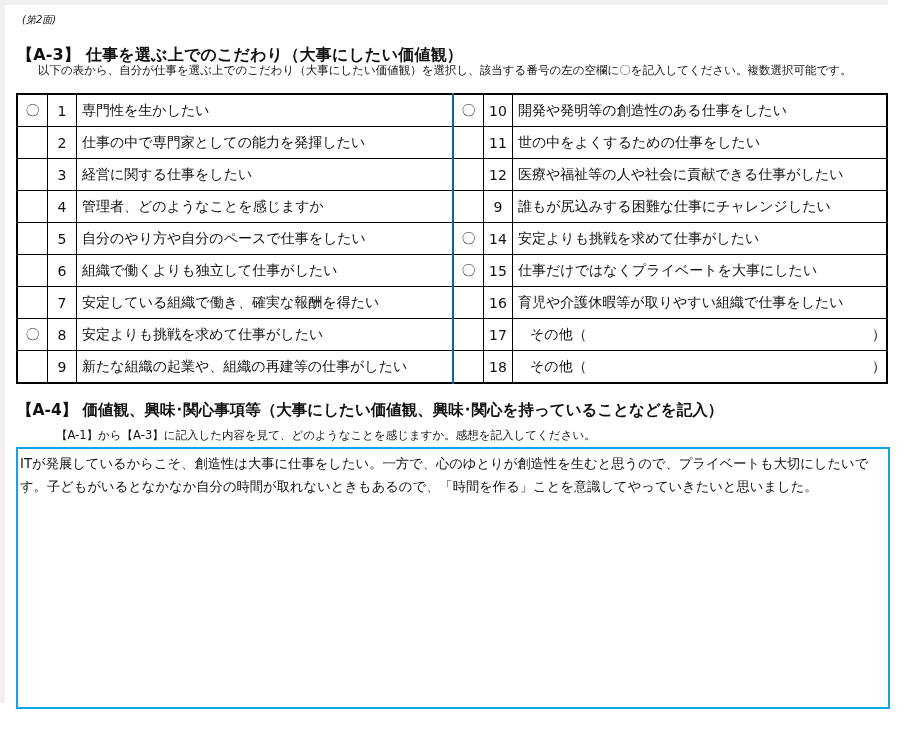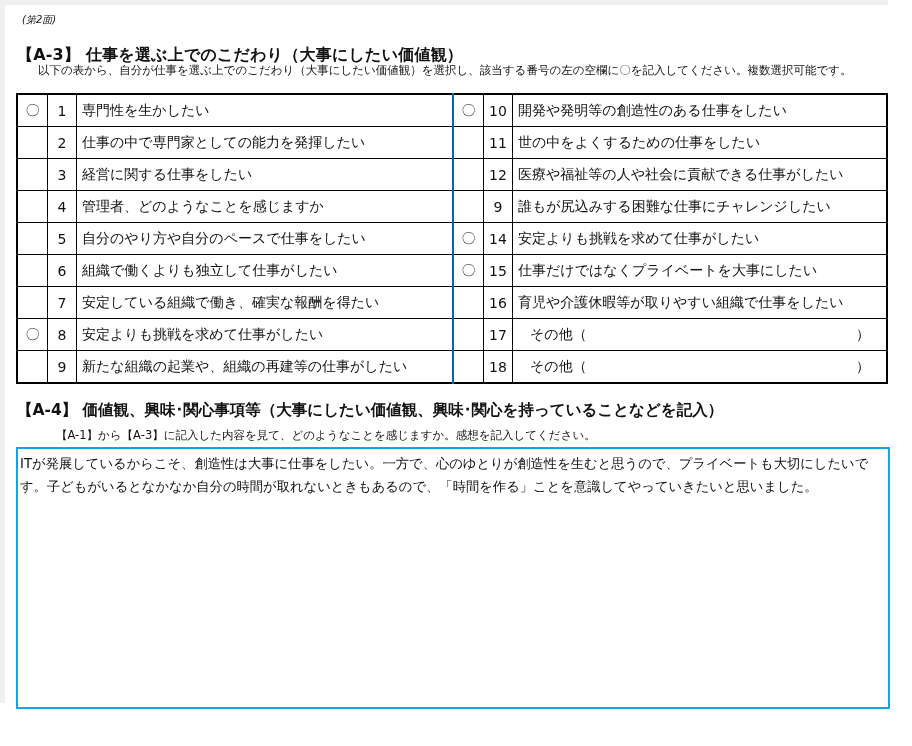--- a/index.html
+++ b/index.html
@@ -17,21 +17,21 @@
     border-collapse:collapse; border:2px solid #000; table-layout:fixed;
   }
   table.choices td {
     border:1px solid #000; height:31px; padding:0; font-size:14px; vertical-align:middle;
   }
   td.mark { width:29px; text-align:center; font-size:15px; }
   td.num { width:28px; text-align:center; }
   td.txt { padding-left:5px !important; white-space:nowrap; }
   td.txt.left { width:370px; border-right:2px solid #0369a1; }
   td.mark.right { border-left:2px solid #000; }
-  .other { display:flex; justify-content:space-between; padding-left:12px; padding-right:16px; }
+  .other { display:flex; justify-content:space-between; padding-left:12px; }
   .h-a4 { position:absolute; left:17px; top:400px; font-size:15.5px; font-weight:bold; }
   .sub-a4 { position:absolute; left:17px; top:428px; font-size:11.5px;margin-left:39px; }
   .answer-box {
     position:absolute; left:16px; top:447px; width:866px; height:252px;
     border:2px solid #0ea5e9; padding:3px 2px; font-size:13.3px; line-height:23px;
     box-sizing:content-box;
   }
   .answer-text { width:866px; word-break:break-all; }
 </style>
 </head>

